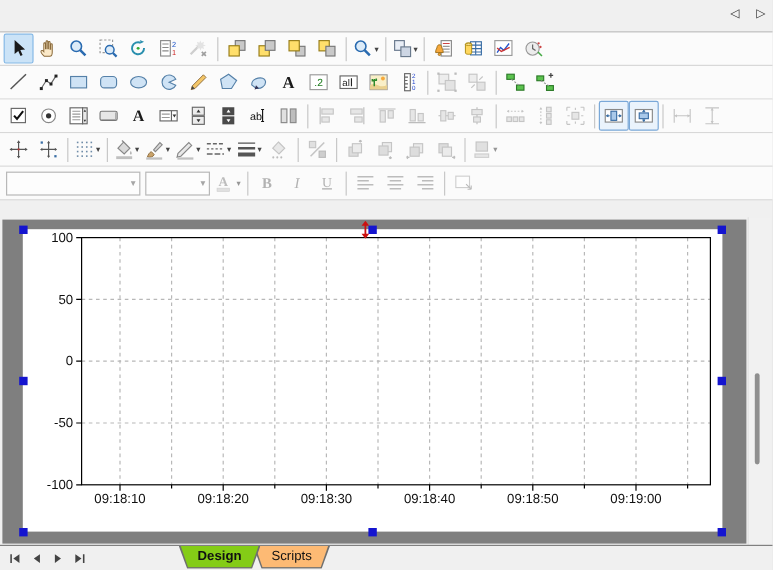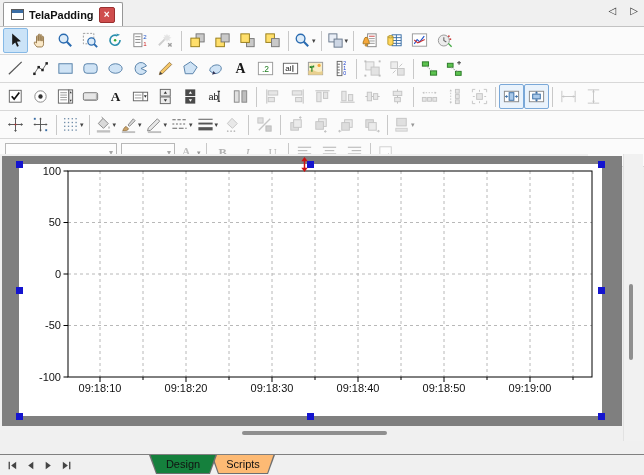--- a/index.html
+++ b/index.html
@@ -26,56 +26,51 @@
   .tb-btn.active{background:#cbe3f7;border-color:#86b9e6}
   .tb-btn.framed{border-color:#7aa8d8;background:#eaf3fc}
   .tb-btn.disabled{filter:grayscale(1) opacity(.55)}
   .dd{font-size:7px;color:#444;margin:0 1px 0 0;align-self:center}
   .tb-sep{width:1px;height:20px;background:#c8c8c8;margin:0 3px;flex:0 0 auto}
   .tb-combo{height:20px;background:#fdfdfd;border:1px solid #b8b8b8;display:flex;align-items:center;
             justify-content:flex-end;margin:0 2px;padding:0 3px;box-sizing:border-box;flex:0 0 auto}
   .combo-large{width:112px}.combo-small{width:54px}
   .combo-arr{font-size:8px;color:#a6a6a6}
   
-  .canvas{position:absolute;left:0;top:154px;width:588px;height:287px;background:#f0f0f0}
+  .canvas{position:absolute;left:0;top:181px;width:588px;height:287px;background:#f0f0f0}
   .darkframe{position:absolute;left:2px;top:2px;width:620px;height:270px;background:#7f7f7f}
   .page{position:absolute;left:19px;top:10px;width:583px;height:252px;background:#fff}
   .handle{position:absolute;width:7px;height:7px;background:#1414cf}
   .vscroll{position:absolute;left:623px;top:0;width:19px;height:287px;background:#f1f1f1;border-left:1px solid #e2e2e2}
   .vthumb{position:absolute;left:629px;top:130px;width:4px;height:76px;background:#8f8f8f;border-radius:2px}
   .hthumb{position:absolute;left:242px;top:277px;width:145px;height:4px;background:#8f8f8f;border-radius:2px}
   .cursor-resize{position:absolute;left:300px;top:3px}
   
   .bottombar{position:absolute;left:0;top:454px;width:644px;height:20px;background:#f0f0f0;
              border-top:1px solid #808080;border-bottom:1px solid #d5d5d5;box-sizing:content-box;
              display:flex;align-items:center}
   .navbtns{display:flex;gap:3px;padding:0 5px}
   .navbtn{width:15px;height:14px;display:flex;align-items:center;justify-content:center}
   .sheettabs{position:relative;height:20px;flex:1}
   .sheettab{position:absolute;top:0;height:19px}
   .sheettab .outer{position:absolute;left:0;right:0;top:0;bottom:0;background:#6f6f6f;
        clip-path:polygon(0 0,100% 0,calc(100% - 7px) 100%,7px 100%)}
   .sheettab .inner{position:absolute;left:0;right:0;top:0;bottom:1px;background:#fdba74;
        clip-path:polygon(1.6px 0,calc(100% - 1.6px) 0,calc(100% - 7.8px) 100%,7.8px 100%);
        display:flex;align-items:center;justify-content:center}
-  .sheettab.active .inner{background:#15803d;font-weight:normal}
+  .sheettab.active .inner{background:#84cc16;font-weight:bold}
   #tab-design{left:70px;width:68px;z-index:2}
   #tab-scripts{left:132px;width:64px;z-index:1}
 </style>
 </head>
 <body>
 
 <div class="app">
 
   <div class="doctabs">
-    <div class="doctab">
-      <span class="winicon"></span>
-      <span class="doctab-title">TelaPadding</span>
-      <span class="closebtn">×</span>
-    </div>
     <div class="tabnav">
       <span>◁</span>
       <span>▷</span>
     </div>
   </div>
 
   <div class="tbrow" id="tbrow0">
       <div class="tb-btn active">
         <svg viewBox="0 0 20 20" width="19" height="19">
           <path d="M6.5 2.5v12.2l3.2-2.6 2 4.4 1.8-.8-2-4.4 4.2-.5z" fill="#1a1a1a"></path>

